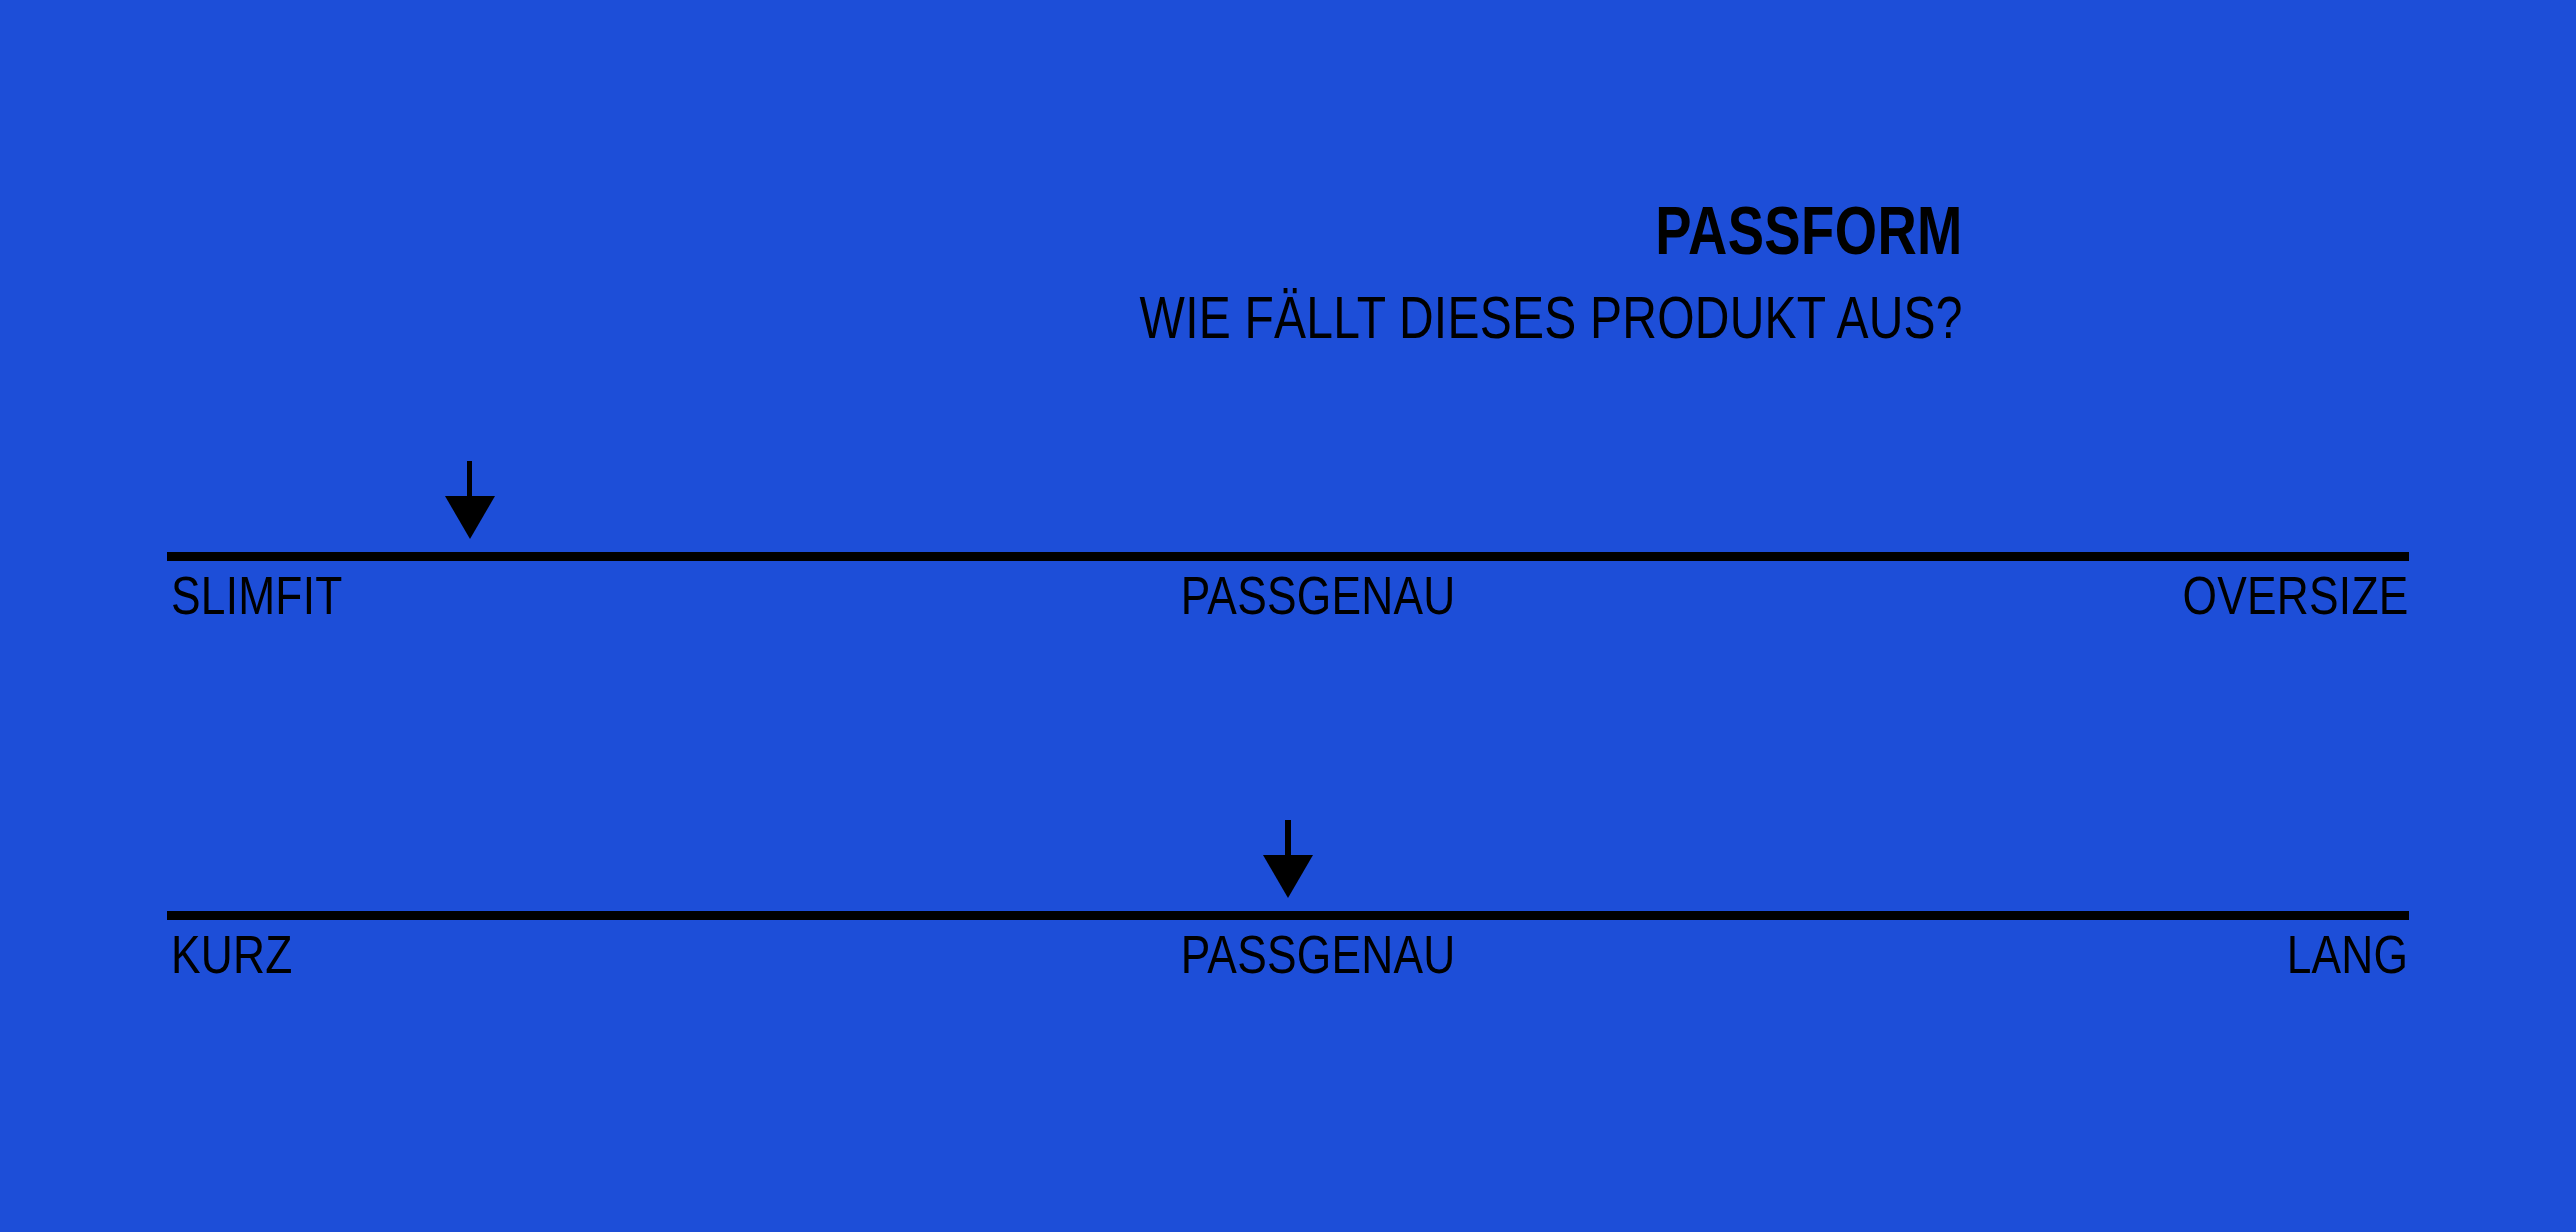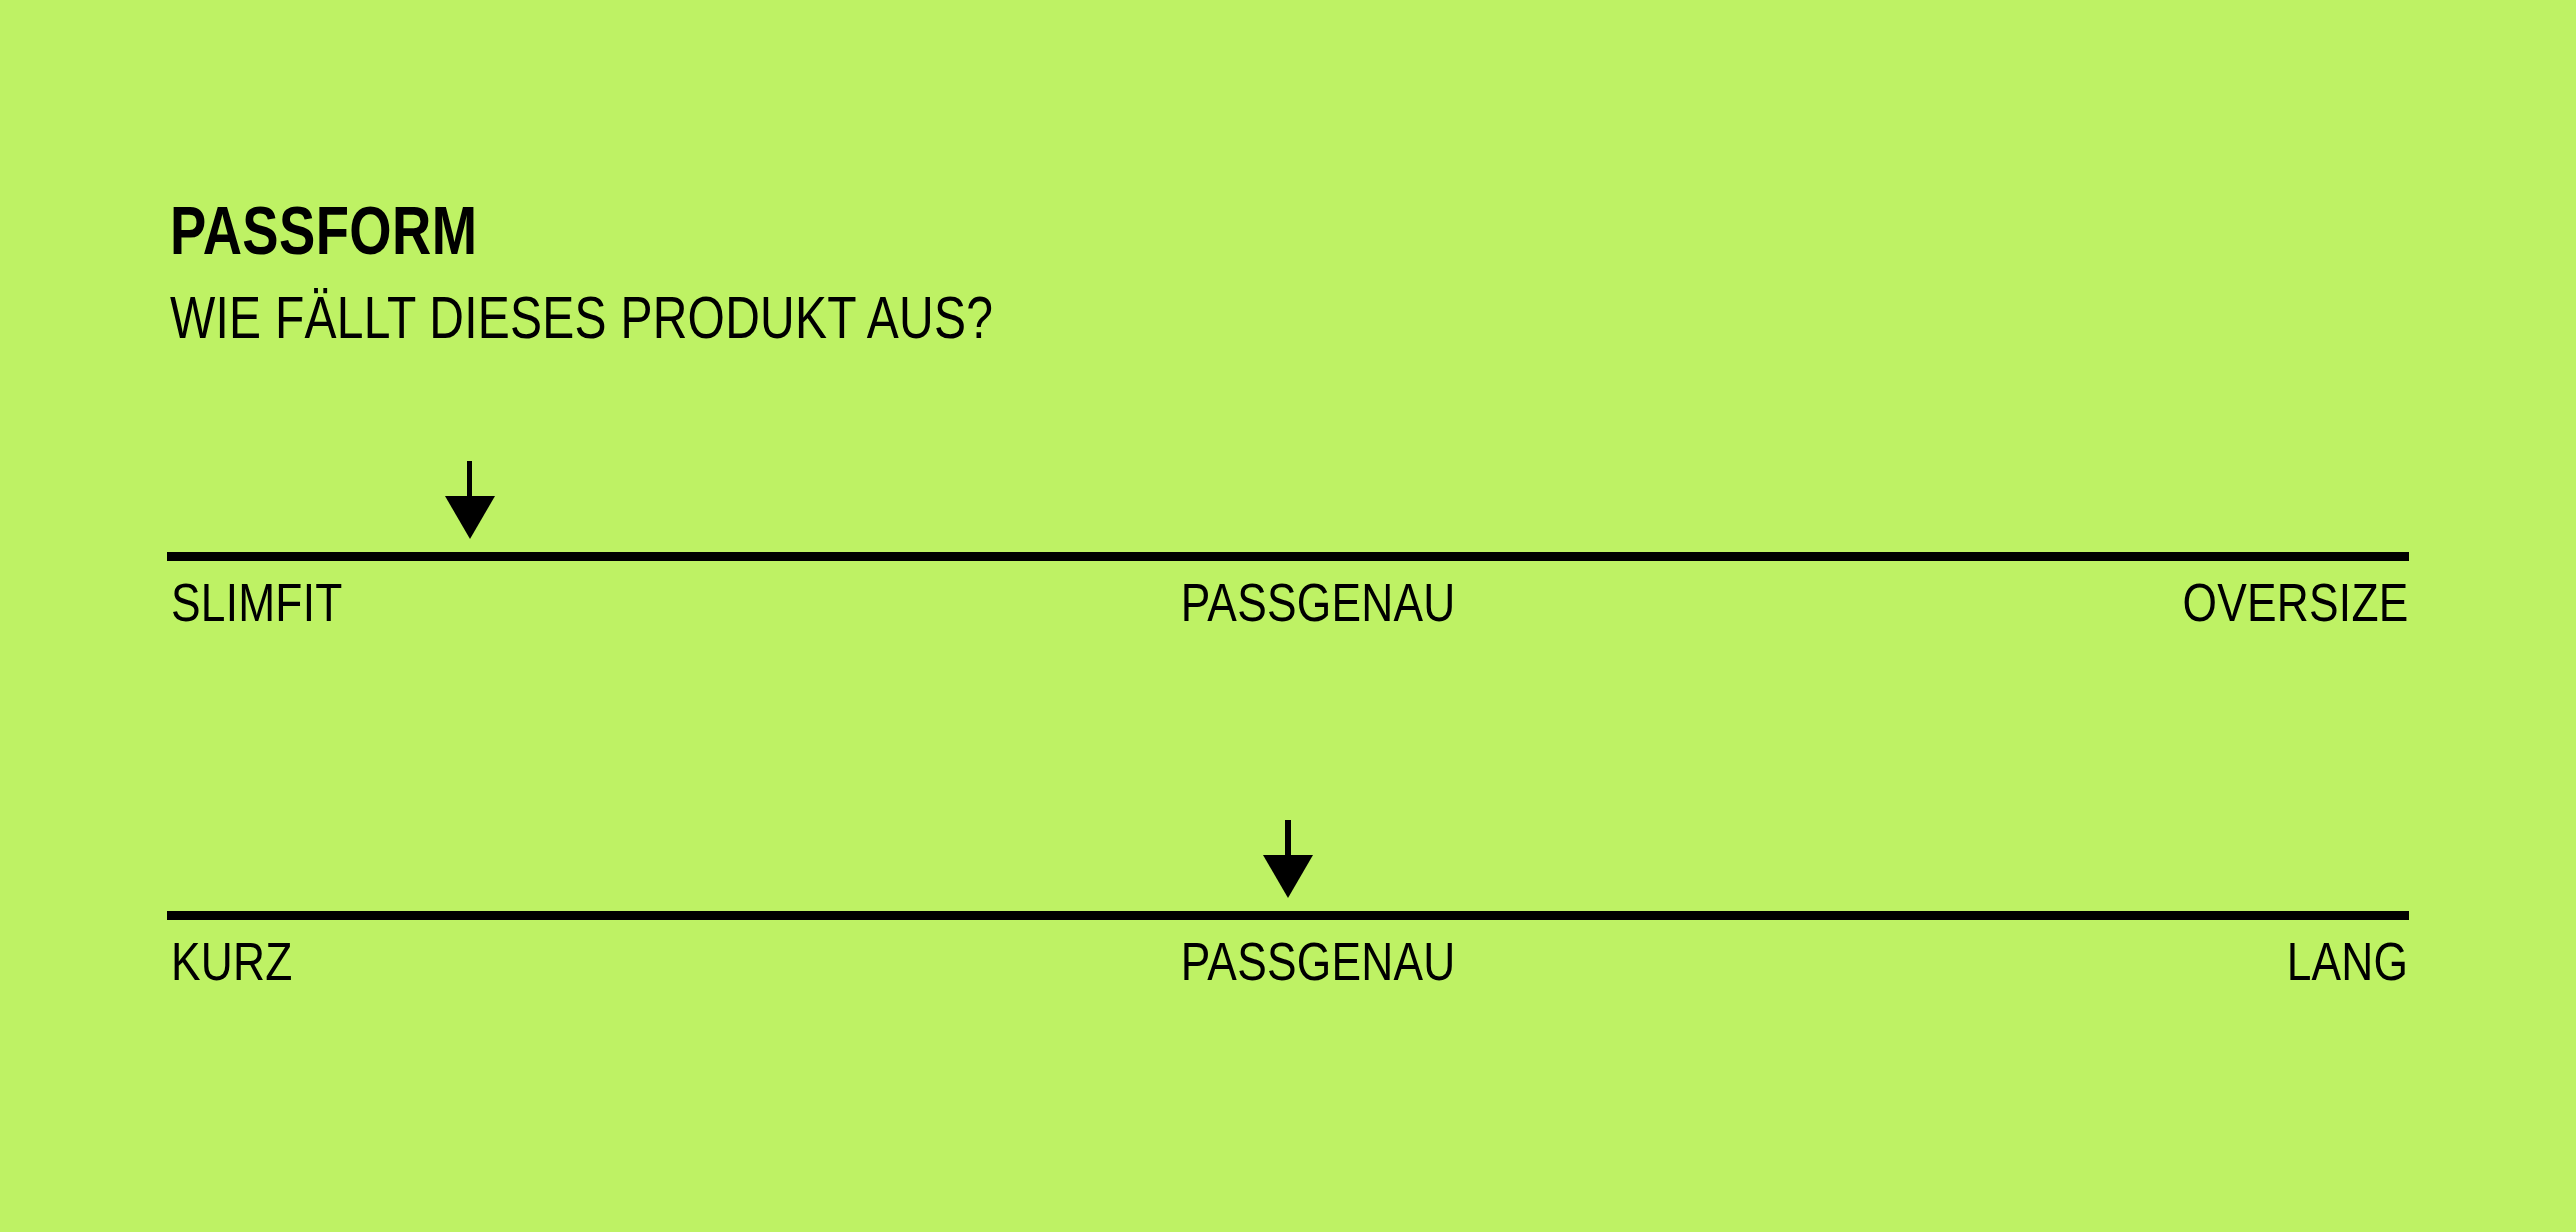--- a/index.html
+++ b/index.html
@@ -86,41 +86,41 @@
     border-left: 25px solid transparent;
     border-right: 25px solid transparent;
     border-top: 43px solid #000000;
   }
 
   
   .scale-labels {
     position: relative;
     width: 100%;
     height: 72px;
-    margin-top: 14px;
+    margin-top: 7px;
   }
   .scale-labels .lbl {
     position: absolute;
     top: 0;
     font-size: 54px;
     font-weight: 400;
     line-height: 1.0;
     letter-spacing: 0.3px;
     white-space: nowrap;
     transform: scaleX(0.82);
   }
   .lbl.left   { left: 4.1px;  transform-origin: left top; }
   .lbl.center { left: 50%;  transform-origin: center top; }
   .lbl.right  { right: 1px; transform-origin: right top; }
   .lbl.center .inner { position: relative; left: -50%; display: inline-block; }
 </style>
 </head>
 <body>
 
-<div id="page" style="background: #bef264; color: rgb(0, 0, 0);">
+<div id="page" style="background: #1d4ed8; color: rgb(0, 0, 0); text-align: right;">
 
   <div class="header">
     <div class="title">PASSFORM</div>
     <div class="subtitle">WIE FÄLLT DIESES PRODUKT AUS?</div>
   </div>
 
   <div class="scale-block" id="scale-fit">
 
     <div class="scale-bar">
       <div class="marker" id="marker-fit" style="left: 13.5%;">

